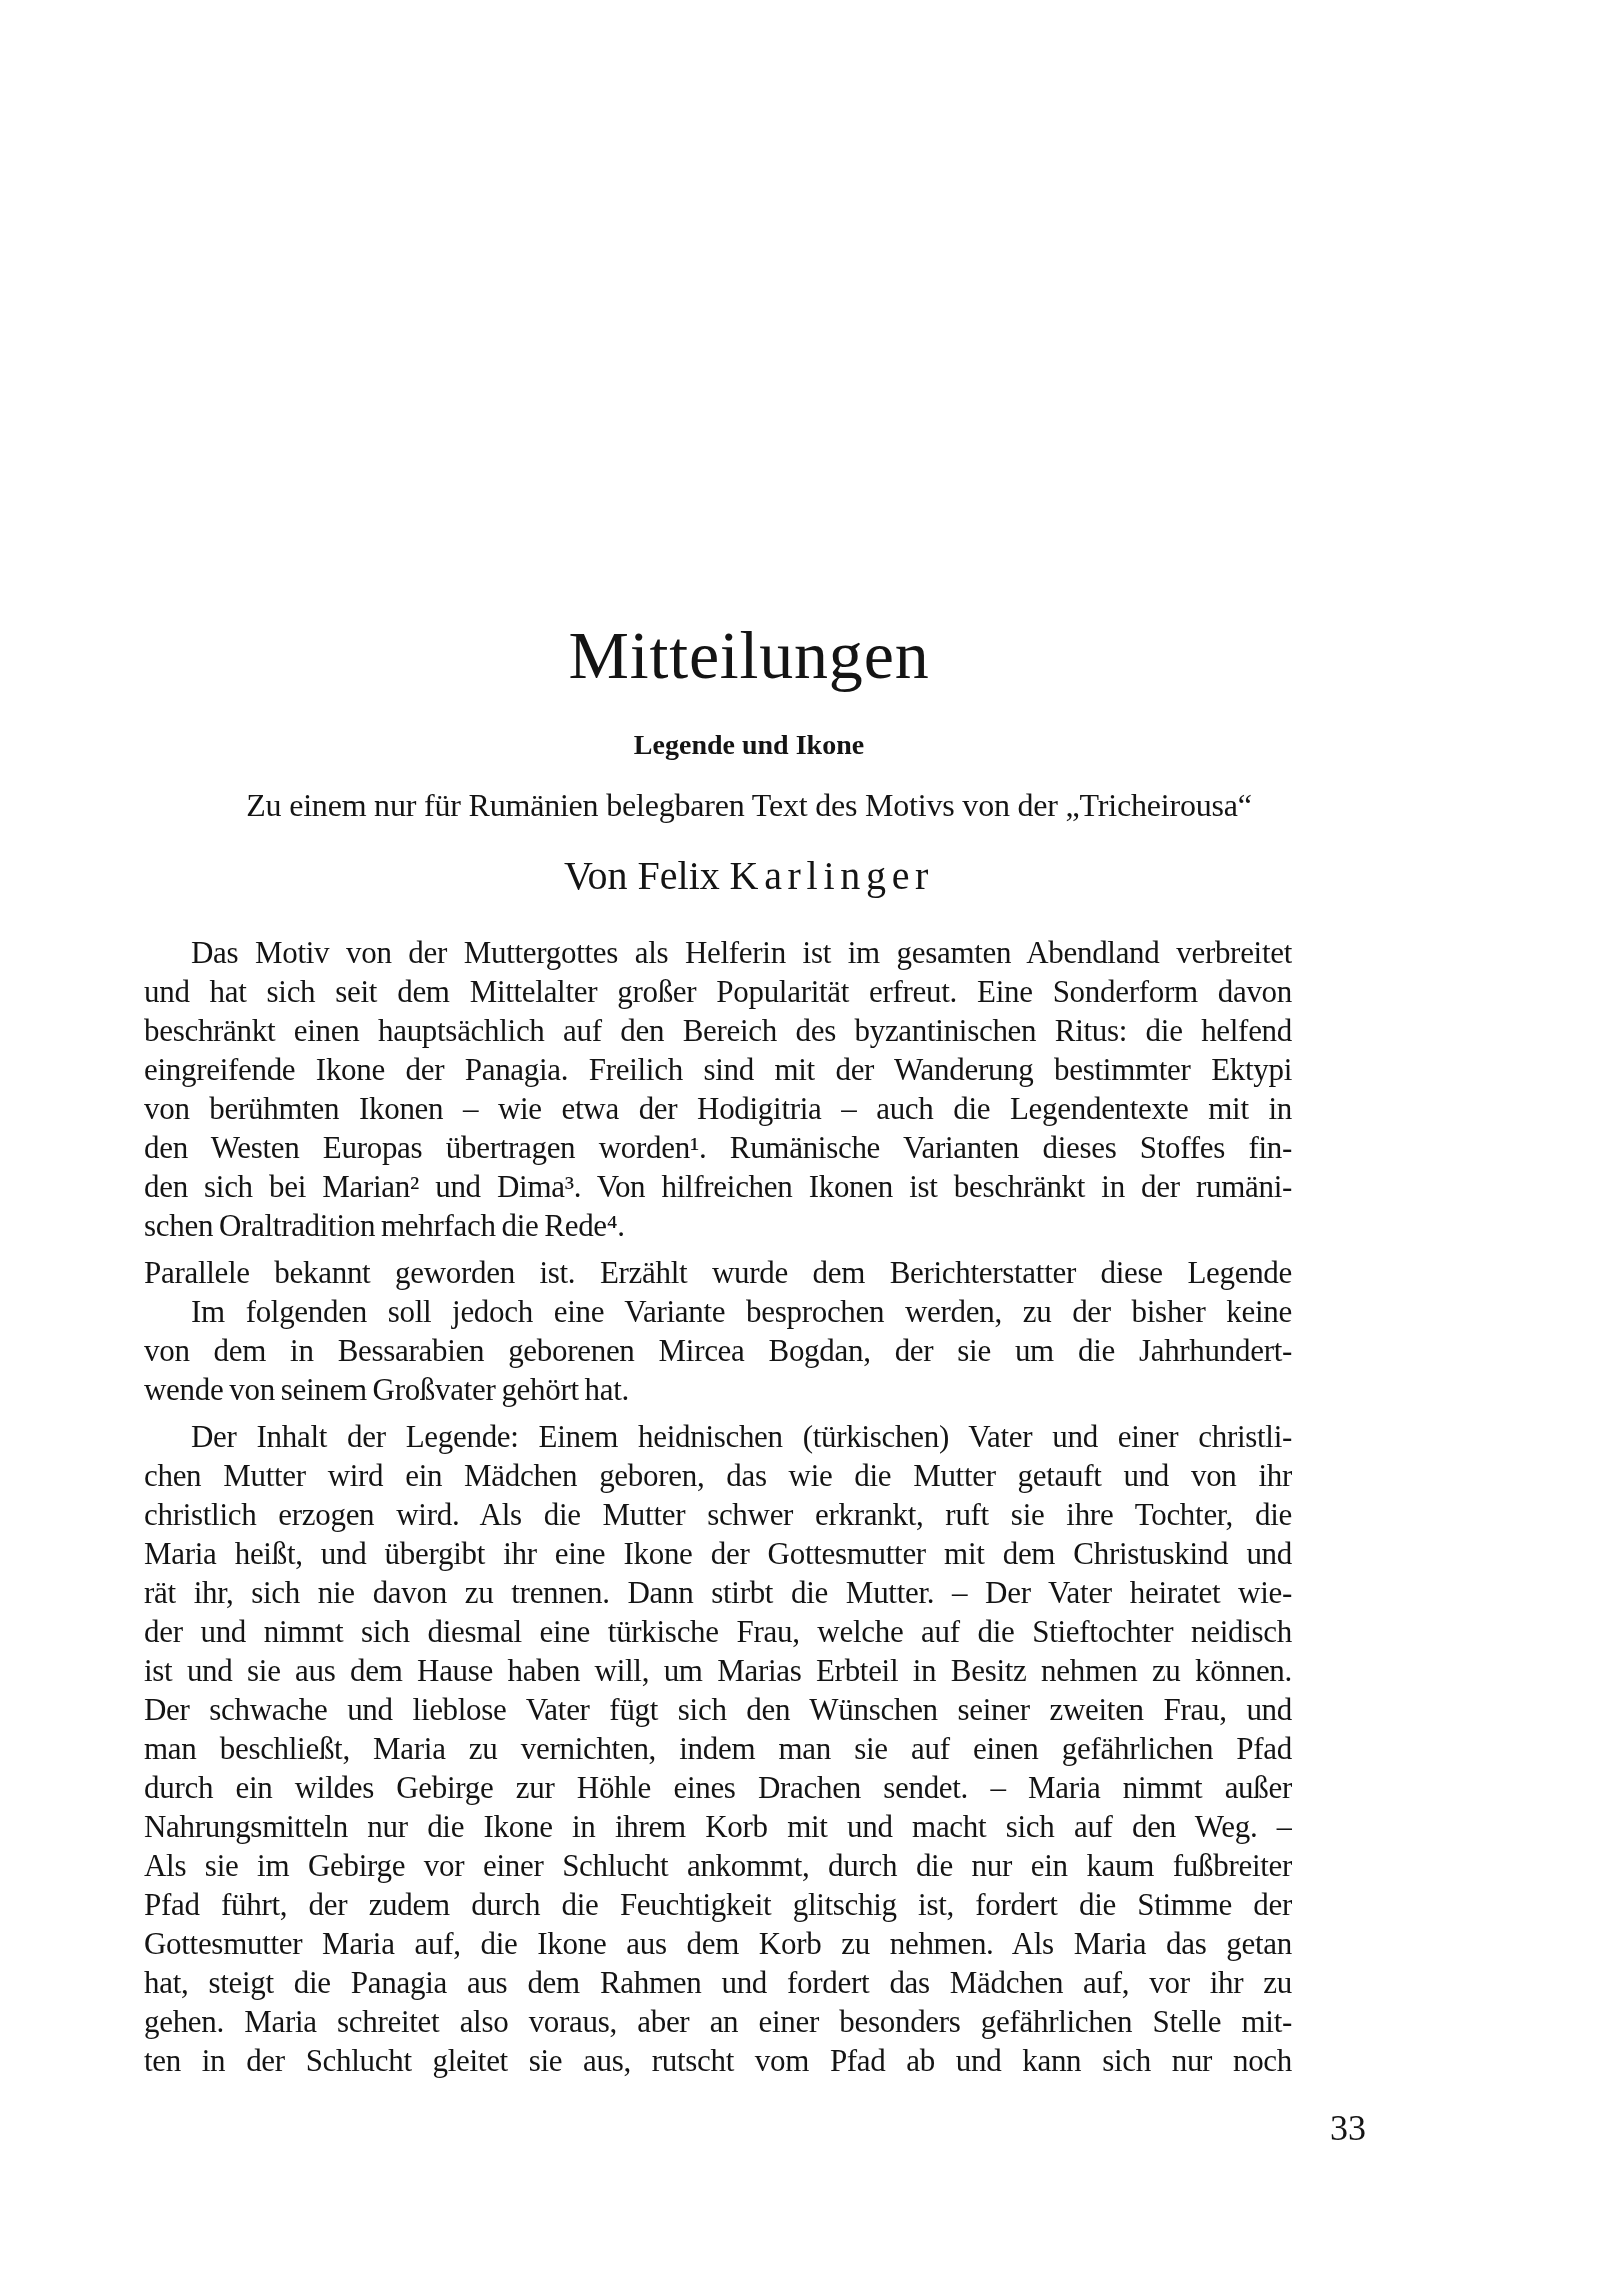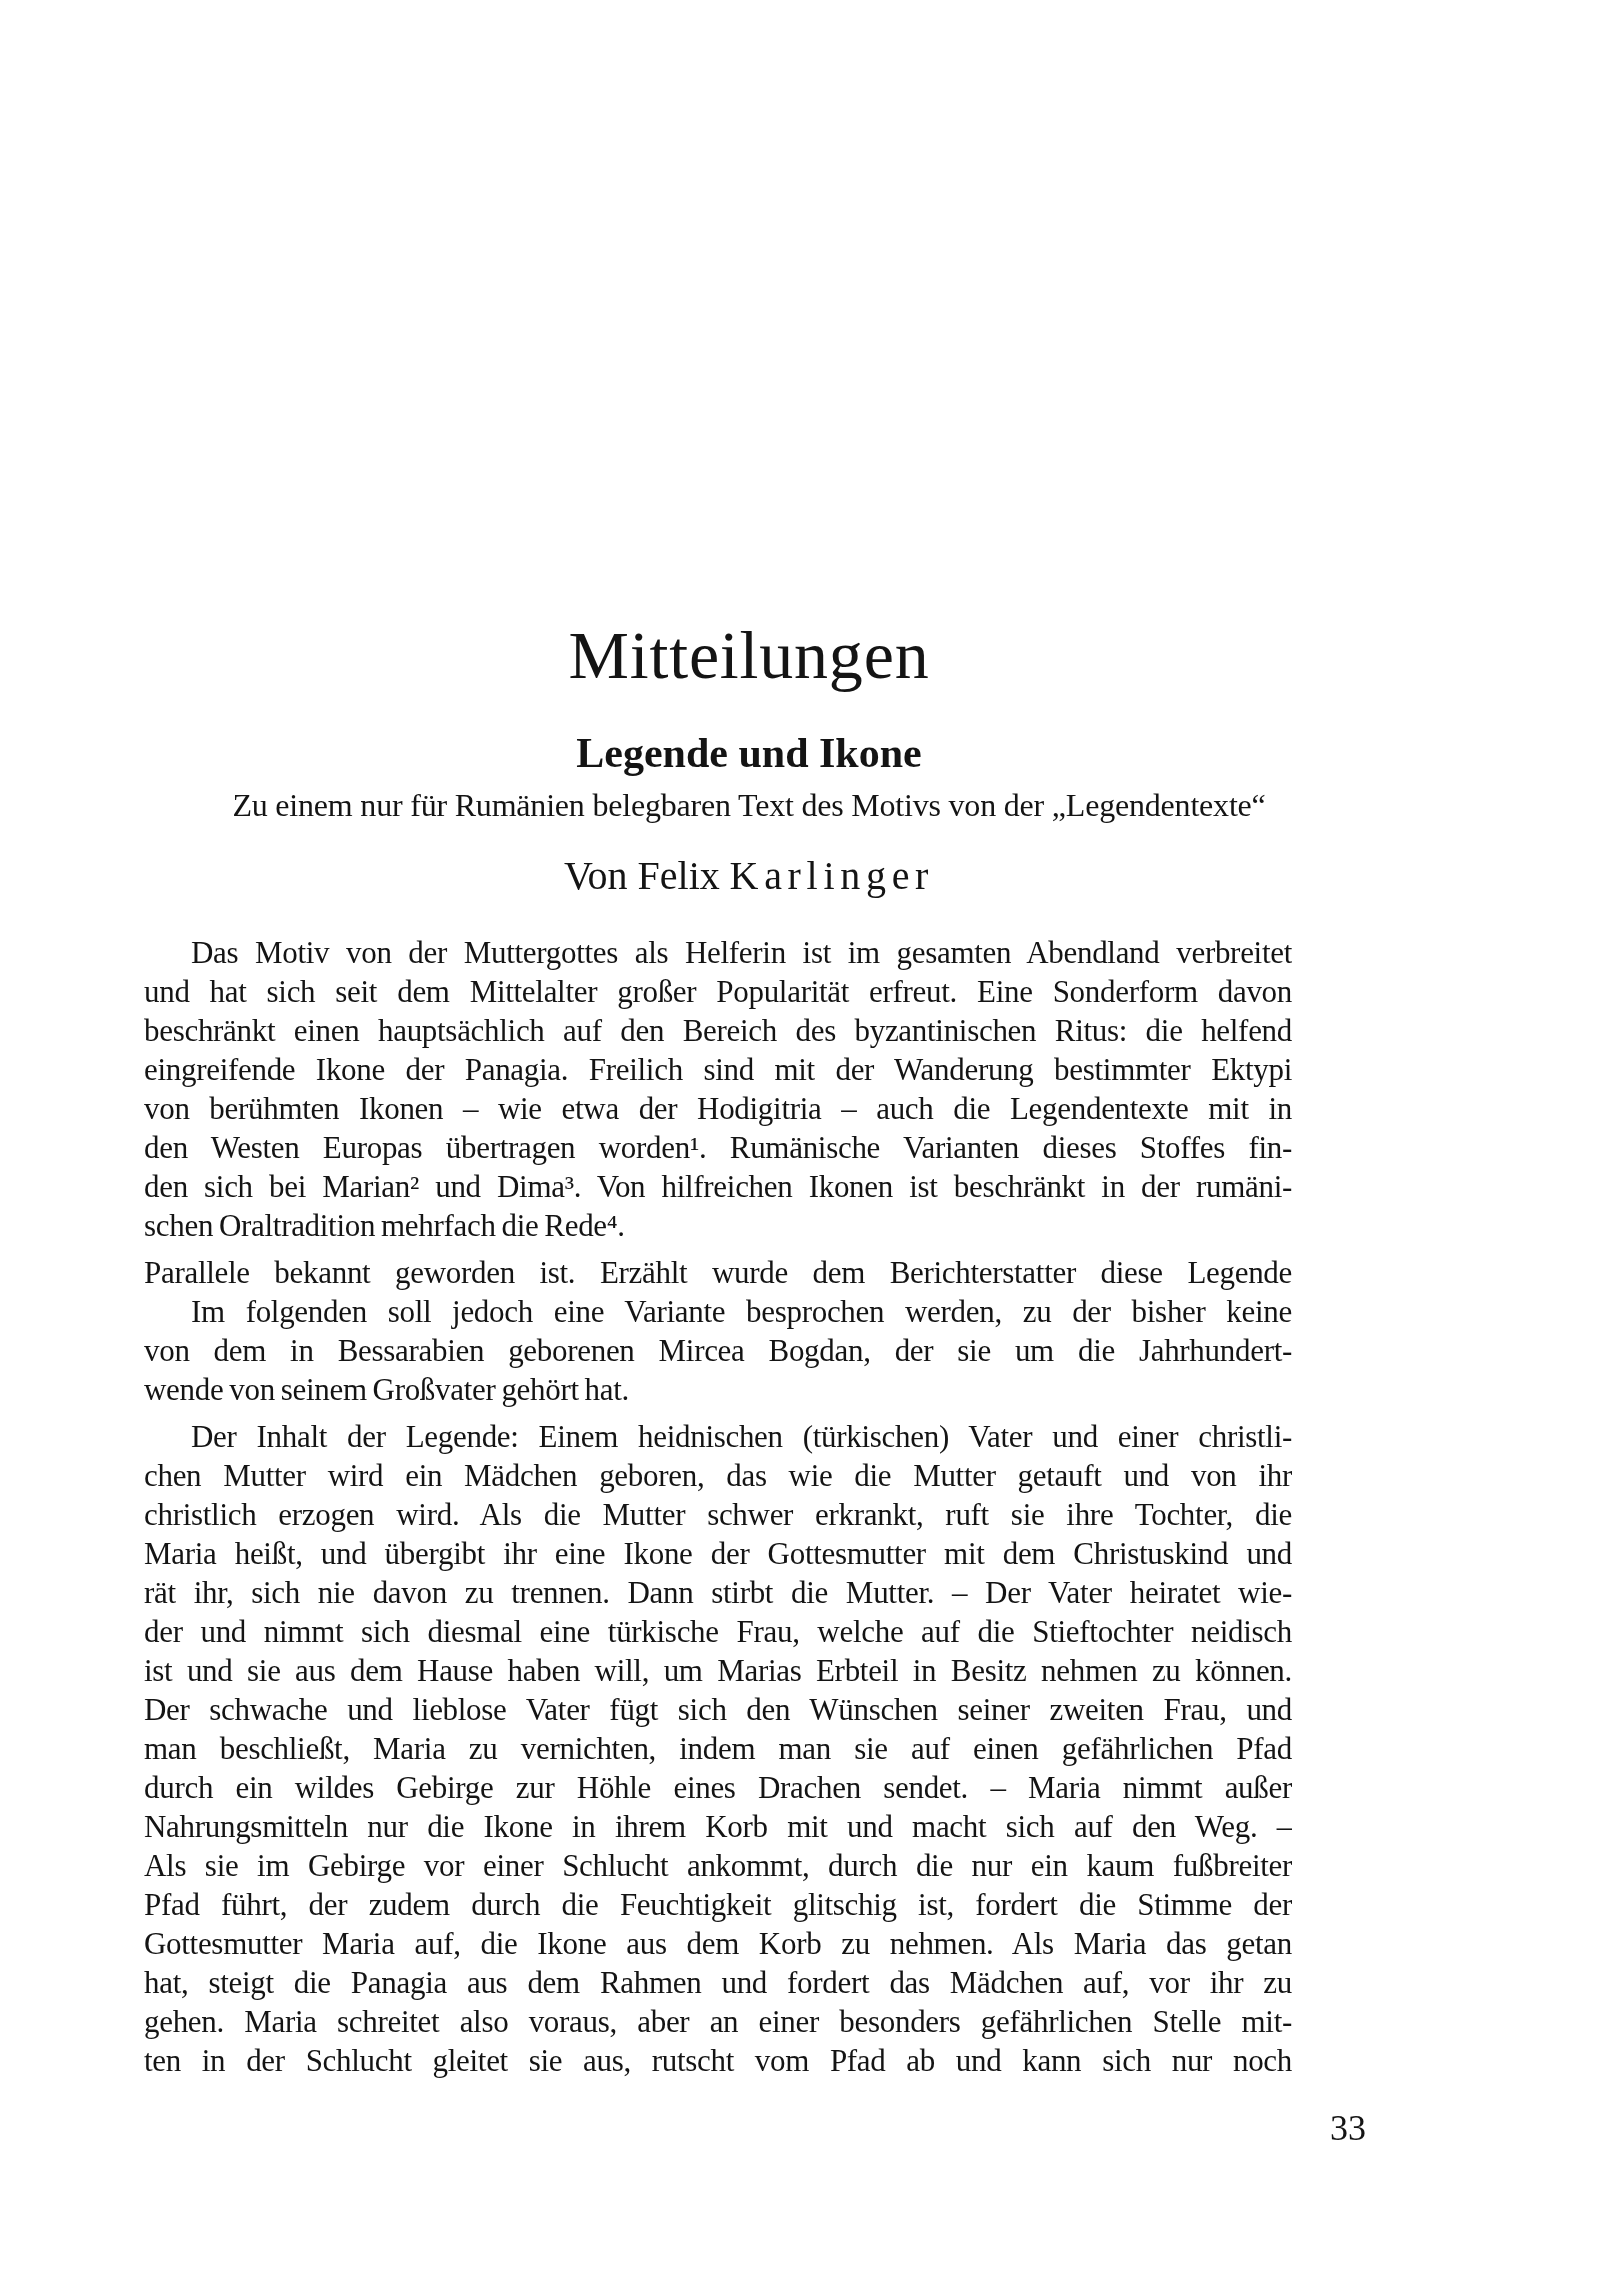--- a/index.html
+++ b/index.html
@@ -10,21 +10,21 @@
     background:var(--paper); color:var(--ink);
     font-family:"Liberation Serif","DejaVu Serif",serif;
   }
   .title {
     position:absolute; left:175px; top:621px; width:1148px; margin:0;
     font-weight:400; font-size:68px; line-height:1; text-align:center;
     letter-spacing:0.8px;
   }
   .heading {
     position:absolute; left:175px; top:729px; width:1148px; margin:0;
-    font-weight:700; font-size:42px; line-height:1.15; text-align:center;
+    font-weight:700; font-size:28px; line-height:1.15; text-align:center;
   }
   .subtitle {
     position:absolute; left:175px; top:787px; width:1148px;
     font-size:32px; line-height:1.15; text-align:center;
     letter-spacing:-0.2px; white-space:nowrap;
   }
   .byline {
     position:absolute; left:175px; top:853px; width:1148px;
     font-size:40px; line-height:1.15; text-align:center;
   }
@@ -44,21 +44,21 @@
     position:absolute; left:1330px; top:2110px;
     font-size:36px; line-height:1;
   }
 </style>
 </head>
 <body>
 
 <div class="page">
   <h1 class="title">Mitteilungen</h1>
   <h2 class="heading">Legende und Ikone</h2>
-  <div class="subtitle">Zu einem nur für Rumänien belegbaren Text des Motivs von der „Legendentexte“</div>
+  <div class="subtitle">Zu einem nur für Rumänien belegbaren Text des Motivs von der „Tricheirousa“</div>
   <div class="byline">
     <span>Von Felix</span><span class="surname">Karlinger</span>
   </div>
   <div class="bodytext">
       <div class="para">
         <div class="line first">Das Motiv von der Muttergottes als Helferin ist im gesamten Abendland verbreitet</div>
         <div class="line">und hat sich seit dem Mittelalter großer Popularität erfreut. Eine Sonderform davon</div>
         <div class="line">beschränkt einen hauptsächlich auf den Bereich des byzantinischen Ritus: die helfend</div>
         <div class="line">eingreifende Ikone der Panagia. Freilich sind mit der Wanderung bestimmter Ektypi</div>
         <div class="line">von berühmten Ikonen – wie etwa der Hodigitria – auch die Legendentexte mit in</div>

